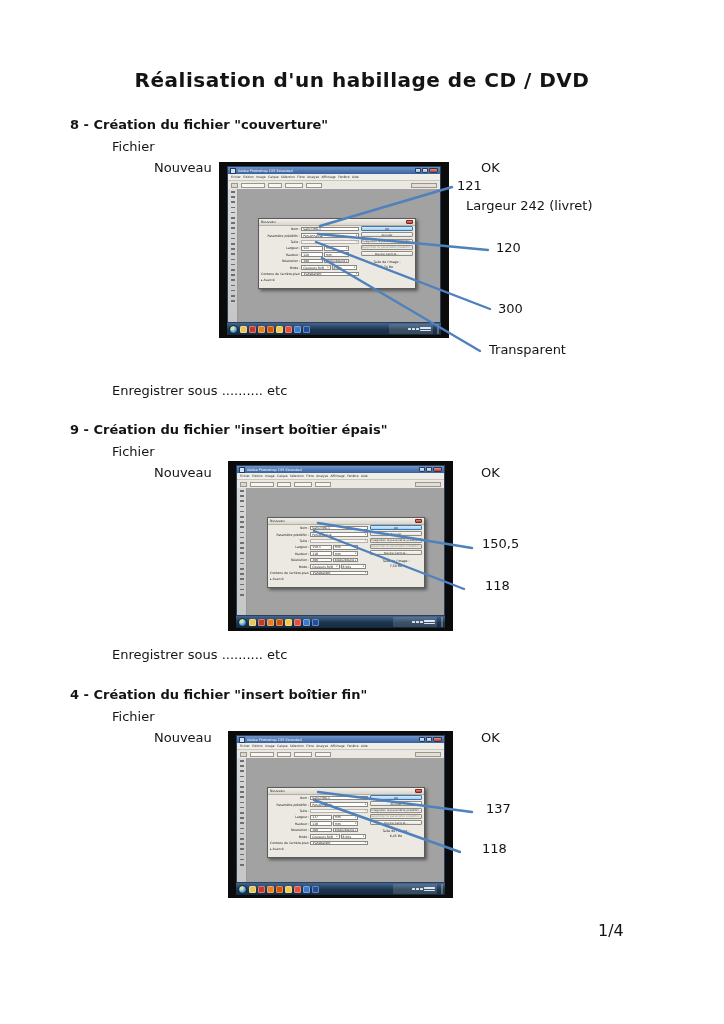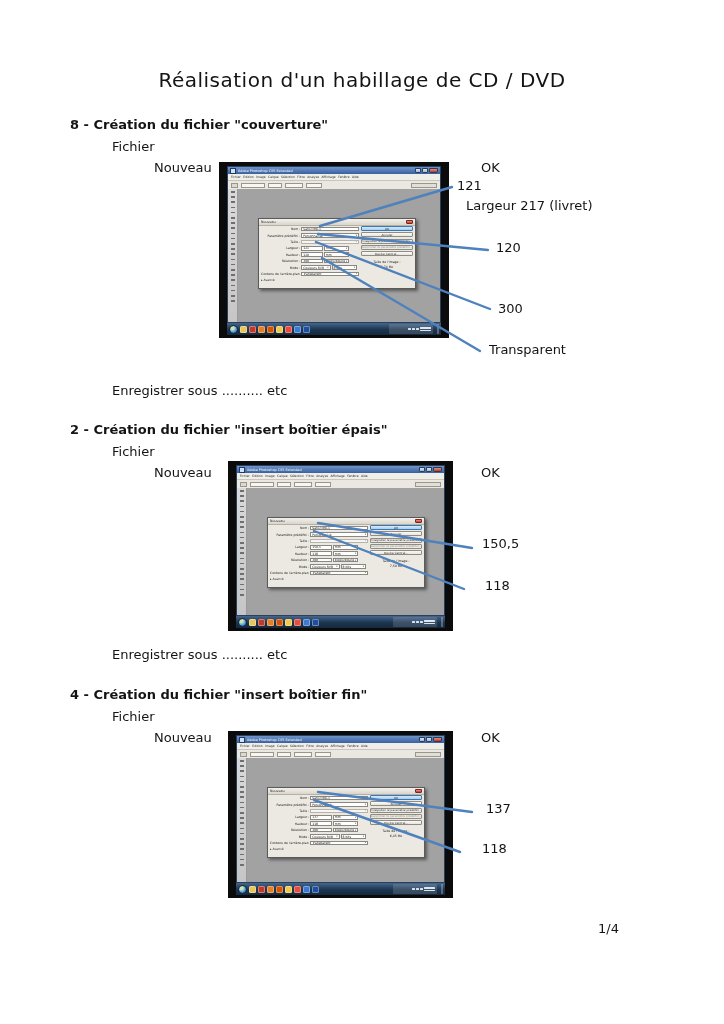--- a/index.html
+++ b/index.html
@@ -1,24 +1,24 @@
 <!DOCTYPE html>
 <html><head>
 <meta charset="utf-8">
 <style>
   html,body{margin:0;padding:0;}
   body{width:724px;height:1024px;position:relative;background:#ffffff;
        font-family:"DejaVu Sans",sans-serif;color:#141414;overflow:hidden;}
   .abs{position:absolute;}
   
-  .doc-title{left:0;right:0;top:68px;text-align:center;font-size:20px;font-weight:normal;letter-spacing:.5px;}
+  .doc-title{left:0;right:0;top:68px;text-align:center;font-size:20px;font-weight:bold;letter-spacing:.5px;}
   .h-sec{font-size:13px;font-weight:bold;white-space:nowrap;}
   .t-body{font-size:13px;white-space:nowrap;}
   .t-call{font-size:13px;white-space:nowrap;}
-  .page-num{font-size:13px;}
+  .page-num{font-size:16px;}
   
   #callout-layer{left:0;top:0;width:724px;height:1024px;pointer-events:none;}
   
   .shot{background:#0b0b0b;overflow:hidden;}
   .desktop{position:absolute;left:8px;right:8px;top:4px;bottom:3px;background:#0b0b0b;}
   .ps-window{position:absolute;left:0;right:0;top:0;bottom:12px;background:#ece9e2;overflow:hidden;
              border:1px solid #27405f;box-sizing:border-box;}
   .ps-titlebar{height:7px;background:linear-gradient(#6f94c9,#39619f);display:flex;align-items:center;
                padding:0 2px;position:relative;}
   .ps-appicon{width:4px;height:4px;background:#cfe2f7;border:0.5px solid #1e3a5f;margin-right:2px;flex:none;}
@@ -87,27 +87,27 @@
 </head>
 <body>
 
 <div class="abs doc-title">Réalisation d'un habillage de CD / DVD</div>
 
 <div class="abs h-sec" style="left:70px;top:117px">8 - Création du fichier "couverture"</div>
 <div class="abs t-body" style="left:112px;top:139px">Fichier</div>
 <div class="abs t-body" style="left:154px;top:160px">Nouveau</div>
 <div class="abs t-body" style="left:481px;top:160px">OK</div>
 <div class="abs t-call" style="left:457px;top:178px">121</div>
-<div class="abs t-call" style="left:466px;top:198px">Largeur 217 (livret)</div>
+<div class="abs t-call" style="left:466px;top:198px">Largeur 242 (livret)</div>
 <div class="abs t-call" style="left:496px;top:240px">120</div>
 <div class="abs t-call" style="left:498px;top:301px">300</div>
 <div class="abs t-call" style="left:489px;top:342px">Transparent</div>
 <div class="abs t-body" style="left:112px;top:383px">Enregistrer sous .......... etc</div>
 
-<div class="abs h-sec" style="left:70px;top:422px">2 - Création du fichier "insert boîtier épais"</div>
+<div class="abs h-sec" style="left:70px;top:422px">9 - Création du fichier "insert boîtier épais"</div>
 <div class="abs t-body" style="left:112px;top:444px">Fichier</div>
 <div class="abs t-body" style="left:154px;top:465px">Nouveau</div>
 <div class="abs t-body" style="left:481px;top:465px">OK</div>
 <div class="abs t-call" style="left:482px;top:536px">150,5</div>
 <div class="abs t-call" style="left:485px;top:578px">118</div>
 <div class="abs t-body" style="left:112px;top:647px">Enregistrer sous .......... etc</div>
 
 <div class="abs h-sec" style="left:70px;top:687px">4 - Création du fichier "insert boîtier fin"</div>
 <div class="abs t-body" style="left:112px;top:709px">Fichier</div>
 <div class="abs t-body" style="left:154px;top:730px">Nouveau</div>

